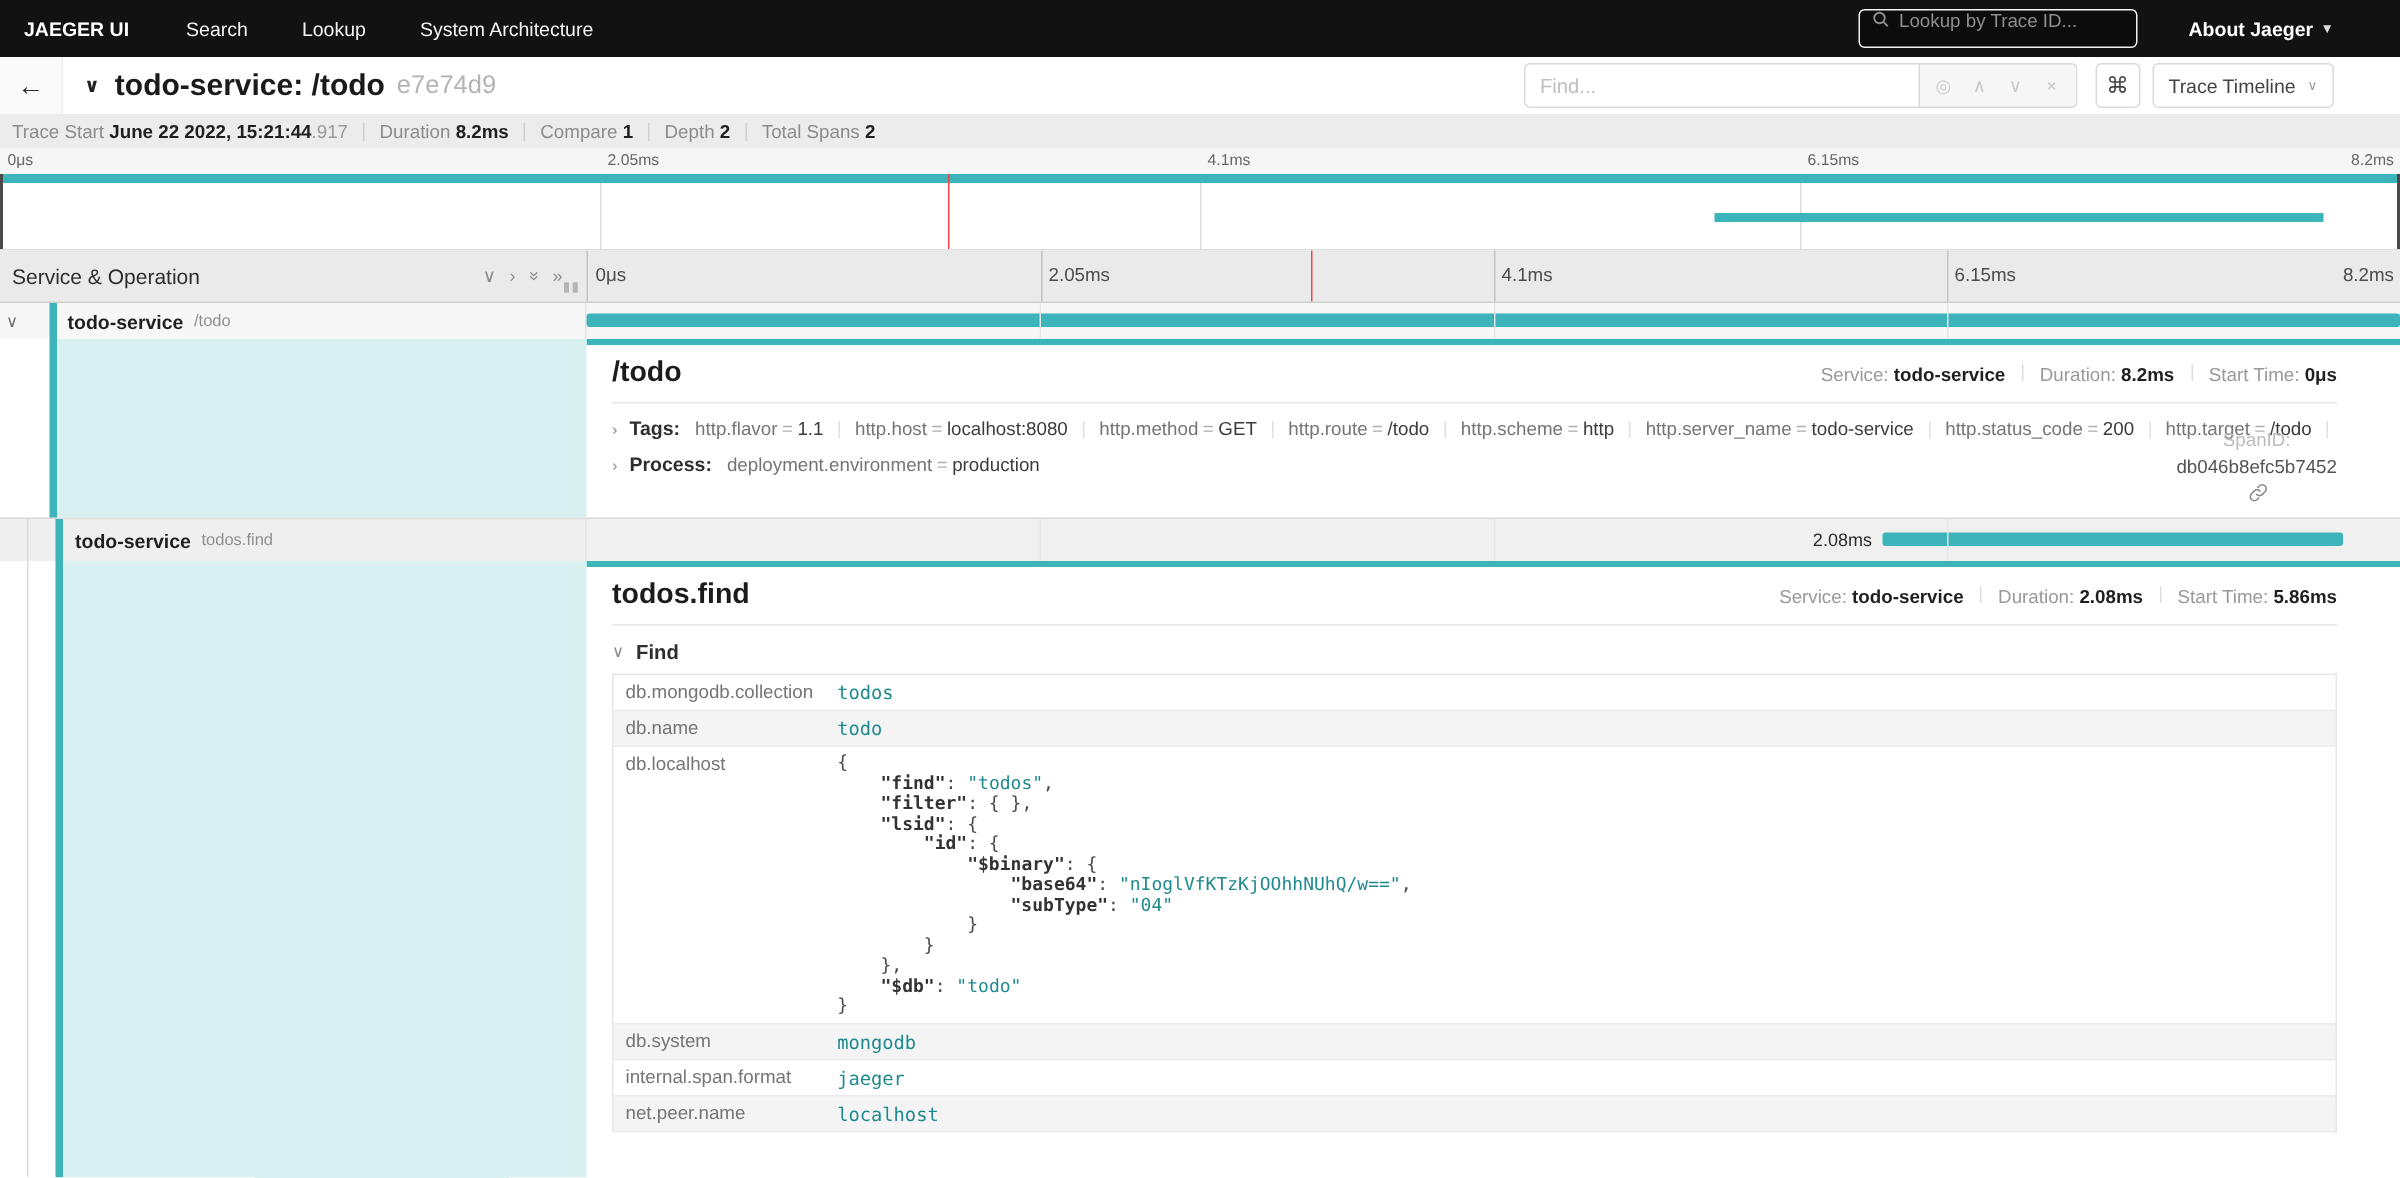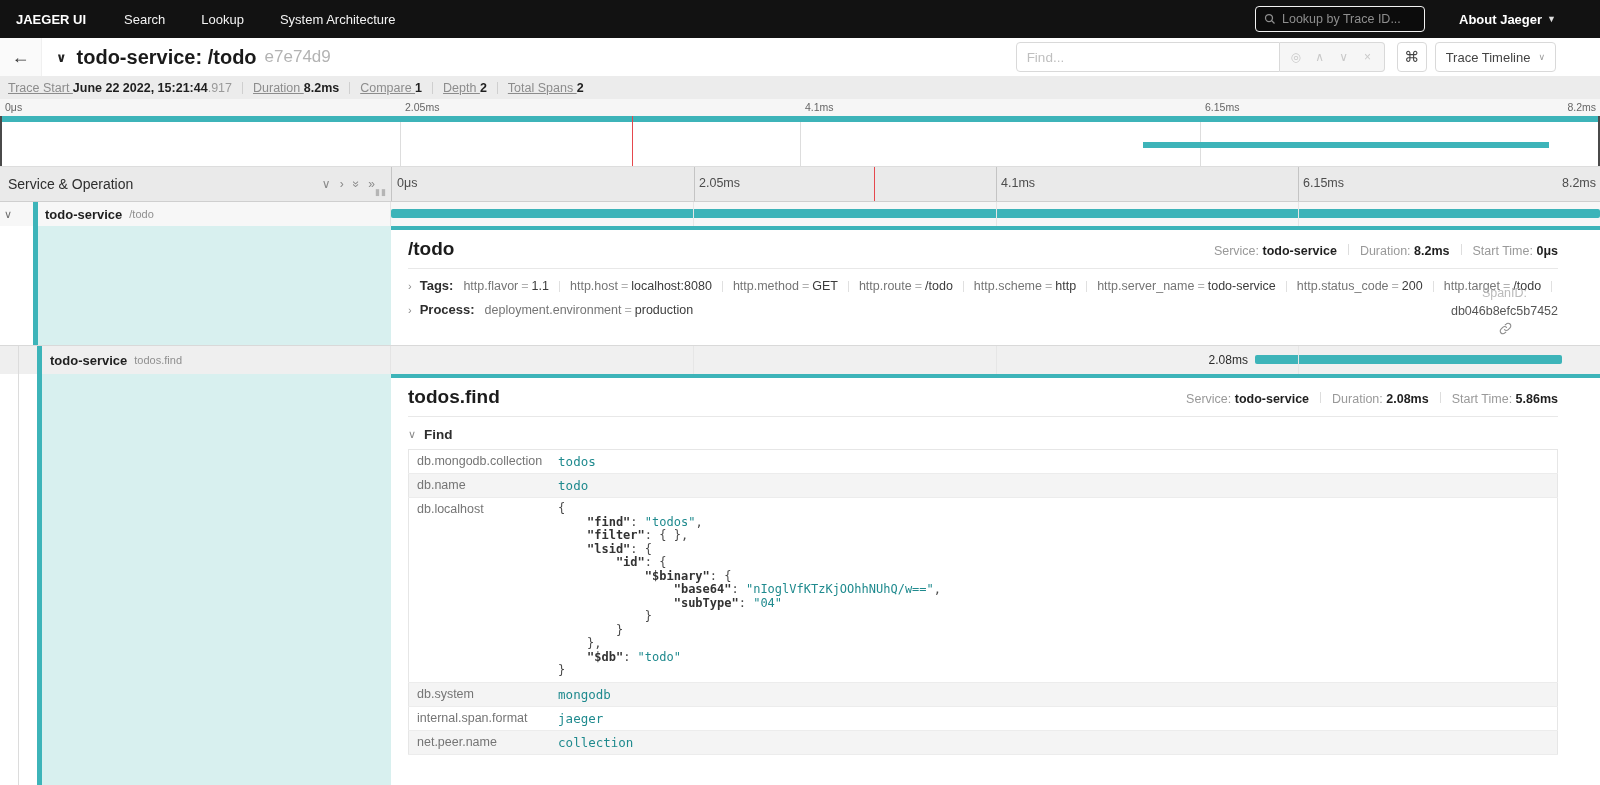--- a/index.html
+++ b/index.html
@@ -4,22 +4,22 @@
 <style>
   * { margin:0; padding:0; box-sizing:border-box; }
   html,body { width:1600px; height:785px; overflow:hidden; background:#fff;
     font-family:"Liberation Sans","DejaVu Sans",sans-serif; }
 
   
   .nav { height:38px; background:#121212; display:flex; align-items:center; padding:0 16px; }
   .nav-brand { color:#fff; font-weight:bold; font-size:13px; margin-right:38px; }
   .nav-item { color:#f3f3f3; font-size:13px; margin-right:36px; cursor:pointer; }
   .nav-right { margin-left:auto; display:flex; align-items:center; gap:34px; }
-  .lookup { width:170px; height:26px; background:#0c0c0c; border:1.5px solid #f2f2f2;
-    border-radius:4px; display:flex; align-items:center; padding:0 8px; gap:6px; }
+  .lookup { width:186px; height:26px; background:#0c0c0c; border:1.5px solid #f2f2f2;
+    border-radius:4px; display:flex; align-items:flex-start; padding:0 8px; gap:6px; }
   .lookup input { background:transparent; border:0; outline:0; color:#bbb; font-size:12.5px; width:100%;
     font-family:"Liberation Sans",sans-serif; }
   .lookup input::placeholder { color:#8e8e8e; }
   .about { color:#fff; font-size:13px; font-weight:bold; display:flex; align-items:center; gap:5px; margin-right:28px; cursor:pointer; }
   .about .chev { font-size:9px; font-weight:normal; color:#ddd; }
 
   
   .trace-header { height:38px; background:#fff; display:flex; align-items:center; position:relative; }
   .back-cell { width:42px; height:100%; background:#fafafa; border-right:1px solid #f0f0f0;
     display:flex; align-items:center; justify-content:center; font-size:18px; color:#333; cursor:pointer; }
@@ -36,21 +36,21 @@
   .find-btn { width:24px; text-align:center; color:#c9c9c9; font-size:12px; cursor:pointer; }
   .kbd-btn { width:30px; height:30px; border:1px solid #d9d9d9; border-radius:4px; background:#fff;
     margin-left:12px; display:flex; align-items:center; justify-content:center; font-size:15px; color:#444; cursor:pointer; }
   .view-btn { height:30px; border:1px solid #d9d9d9; border-radius:4px; background:#fff; margin-left:8px;
     display:flex; align-items:center; padding:0 10px; gap:8px; font-size:13px; color:#434343; cursor:pointer; }
   .view-btn .chev { font-size:9px; color:#999; }
 
   
   .summary { height:23px; background:#ececec; display:flex; align-items:center; padding:0 8px;
     font-size:12.5px; }
-  .sum-label { color:#8c8c8c;text-decoration:underline; }
+  .sum-label { color:#8c8c8c; }
   .sum-val { color:#1f1f1f; font-weight:bold; }
   .sum-suffix { color:#9a9a9a; }
   .sum-sep { width:1px; height:12px; background:#cfcfcf; margin:0 10px; display:inline-block; }
 
   
   .map-labels { height:17px; background:#f6f6f6; position:relative; font-size:10.5px; color:#666; }
   .map-labels .tick { position:absolute; top:2px; }
   .map-canvas { height:51px; background:#fff; position:relative; border-bottom:1px solid #ddd; cursor:crosshair; }
   .map-grid { position:absolute; top:0; bottom:0; width:1px; background:#ddd; }
   .map-bar { position:absolute; height:6px; }
@@ -341,18 +341,18 @@
           <tr>
             <td class="td-key">db.system</td>
             <td class="td-val"><span class="js" style="color:#1f8a8e">mongodb</span></td>
           </tr>
           <tr>
             <td class="td-key">internal.span.format</td>
             <td class="td-val"><span class="js" style="color:#1f8a8e">jaeger</span></td>
           </tr>
           <tr>
             <td class="td-key">net.peer.name</td>
-            <td class="td-val"><span class="js" style="color:#1f8a8e">collection</span></td>
+            <td class="td-val"><span class="js" style="color:#1f8a8e">localhost</span></td>
           </tr>
         </tbody>
     </table>
   </div>
 </div>
 
 </body></html>

